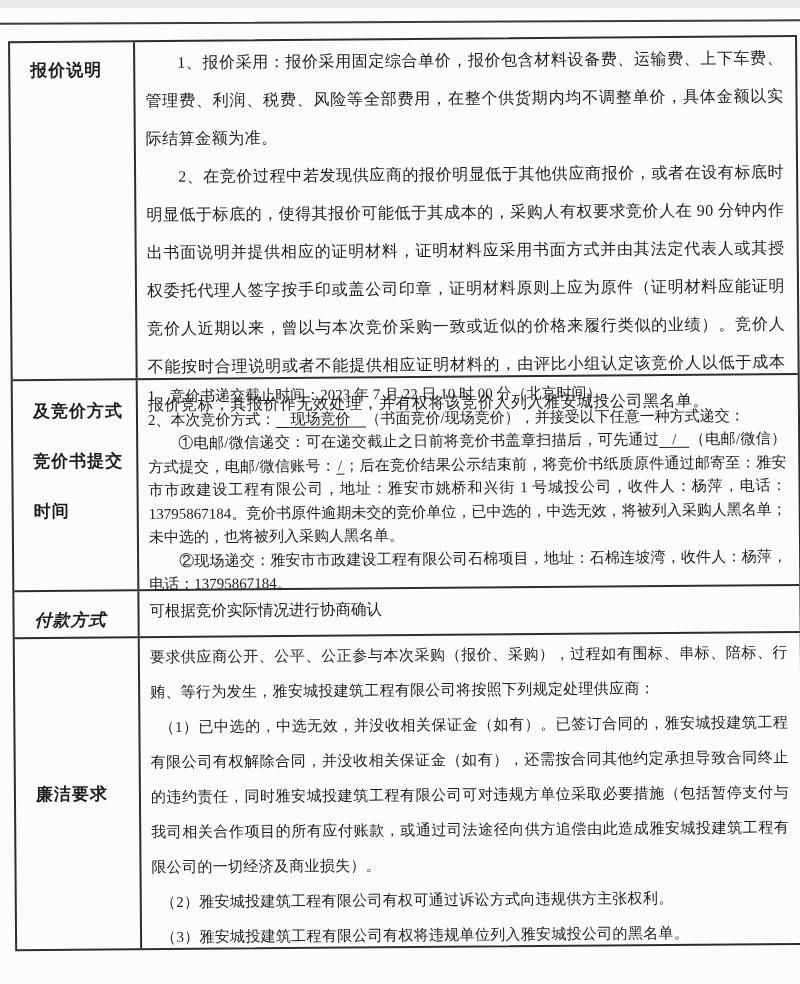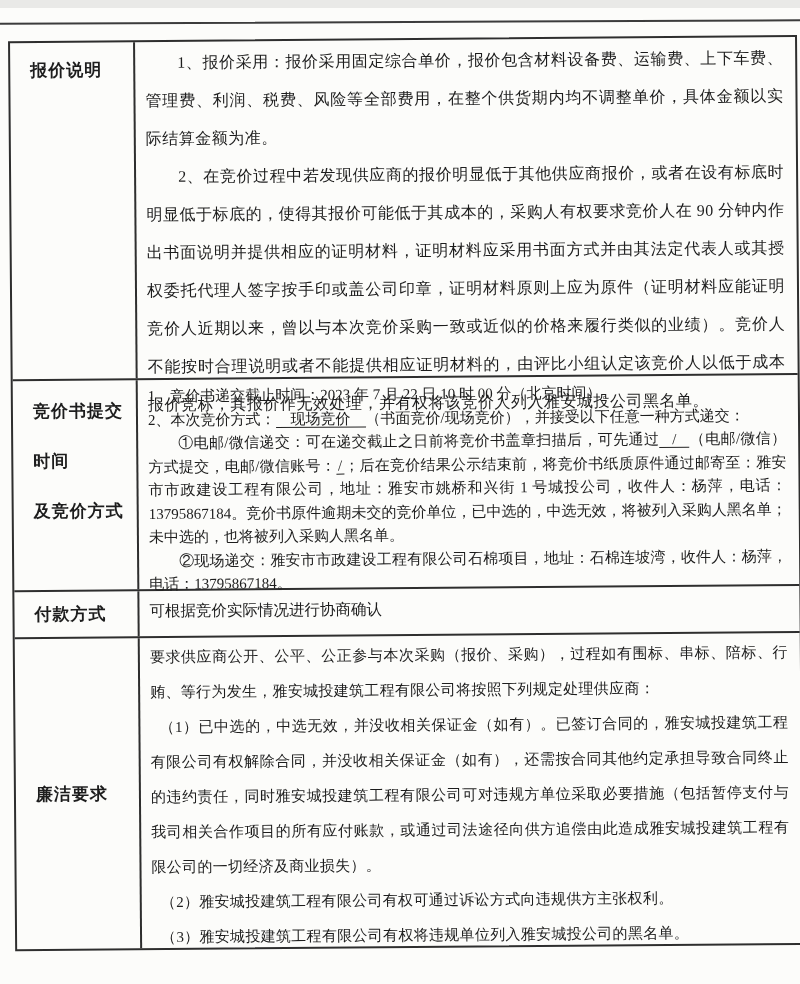--- a/index.html
+++ b/index.html
@@ -42,21 +42,21 @@
     text-align:justify;text-justify:inter-character;padding-top:2px;}
 
   
   .row-submission{height:211px;}
   .row-submission .tlabel{padding-top:6px;line-height:50px;}
   .row-submission .tcontent{font-size:15px;line-height:23.5px;padding-top:5px;
     text-align:justify;text-justify:inter-character;}
 
   
   .row-payment{height:47px;}
-  .row-payment .tlabel{padding-top:11px;}
+  .row-payment .tlabel{padding-top:17px;font-style:italic;}
   .row-payment .tcontent{font-size:15.5px;line-height:24px;padding-top:8px;}
 
   
   .row-integrity{height:310px;}
   .row-integrity .tlabel{display:flex;align-items:center;padding-top:0;}
   .row-integrity .tcontent{font-size:15px;line-height:35px;letter-spacing:0.3px;
     text-align:justify;text-justify:inter-character;padding-top:2px;}
 
   .indent2{text-indent:2em;}
   .indent-half{text-indent:0.6em;}
@@ -76,22 +76,22 @@
     <div class="trow row-quotation">
       <div class="tlabel">报价说明</div>
       <div class="tcontent">
         <p class="indent2">1、报价采用：报价采用固定综合单价，报价包含材料设备费、运输费、上下车费、管理费、利润、税费、风险等全部费用，在整个供货期内均不调整单价，具体金额以实际结算金额为准。</p>
         <p class="indent2">2、在竞价过程中若发现供应商的报价明显低于其他供应商报价，或者在设有标底时明显低于标底的，使得其报价可能低于其成本的，采购人有权要求竞价人在 90 分钟内作出书面说明并提供相应的证明材料，证明材料应采用书面方式并由其法定代表人或其授权委托代理人签字按手印或盖公司印章，证明材料原则上应为原件（证明材料应能证明竞价人近期以来，曾以与本次竞价采购一致或近似的价格来履行类似的业绩）。竞价人不能按时合理说明或者不能提供相应证明材料的，由评比小组认定该竞价人以低于成本报价竞标，其报价作无效处理，并有权将该竞价人列入雅安城投公司黑名单。</p>
       </div>
     </div>
 
     <div class="trow row-submission">
       <div class="tlabel">
+        <div>及竞价方式</div>
         <div>竞价书提交时间</div>
-        <div>及竞价方式</div>
       </div>
       <div class="tcontent">
         <p>1、竞价书递交截止时间：2023 年 7 月 22 日 10 时 00 分（北京时间）。</p>
         <p><span>2、本次竞价方式：</span><span class="u-wide">现场竞价</span><span>（书面竞价/现场竞价），并接受以下任意一种方式递交：</span></p>
         <p class="indent2"><span>①电邮/微信递交：可在递交截止之日前将竞价书盖章扫描后，可先通过</span><span class="u-slash">/</span><span>（电邮/微信）方式提交，电邮/微信账号：</span><span class="u-tiny">/</span><span>；后在竞价结果公示结束前，将竞价书纸质原件通过邮寄至：雅安市市政建设工程有限公司，地址：雅安市姚桥和兴街 1 号城投公司，收件人：杨萍，电话：13795867184。竞价书原件逾期未交的竞价单位，已中选的，中选无效，将被列入采购人黑名单；未中选的，也将被列入采购人黑名单。</span></p>
         <p class="indent2">②现场递交：雅安市市政建设工程有限公司石棉项目，地址：石棉连坡湾，收件人：杨萍，电话：13795867184。</p>
       </div>
     </div>
 
     <div class="trow row-payment">

